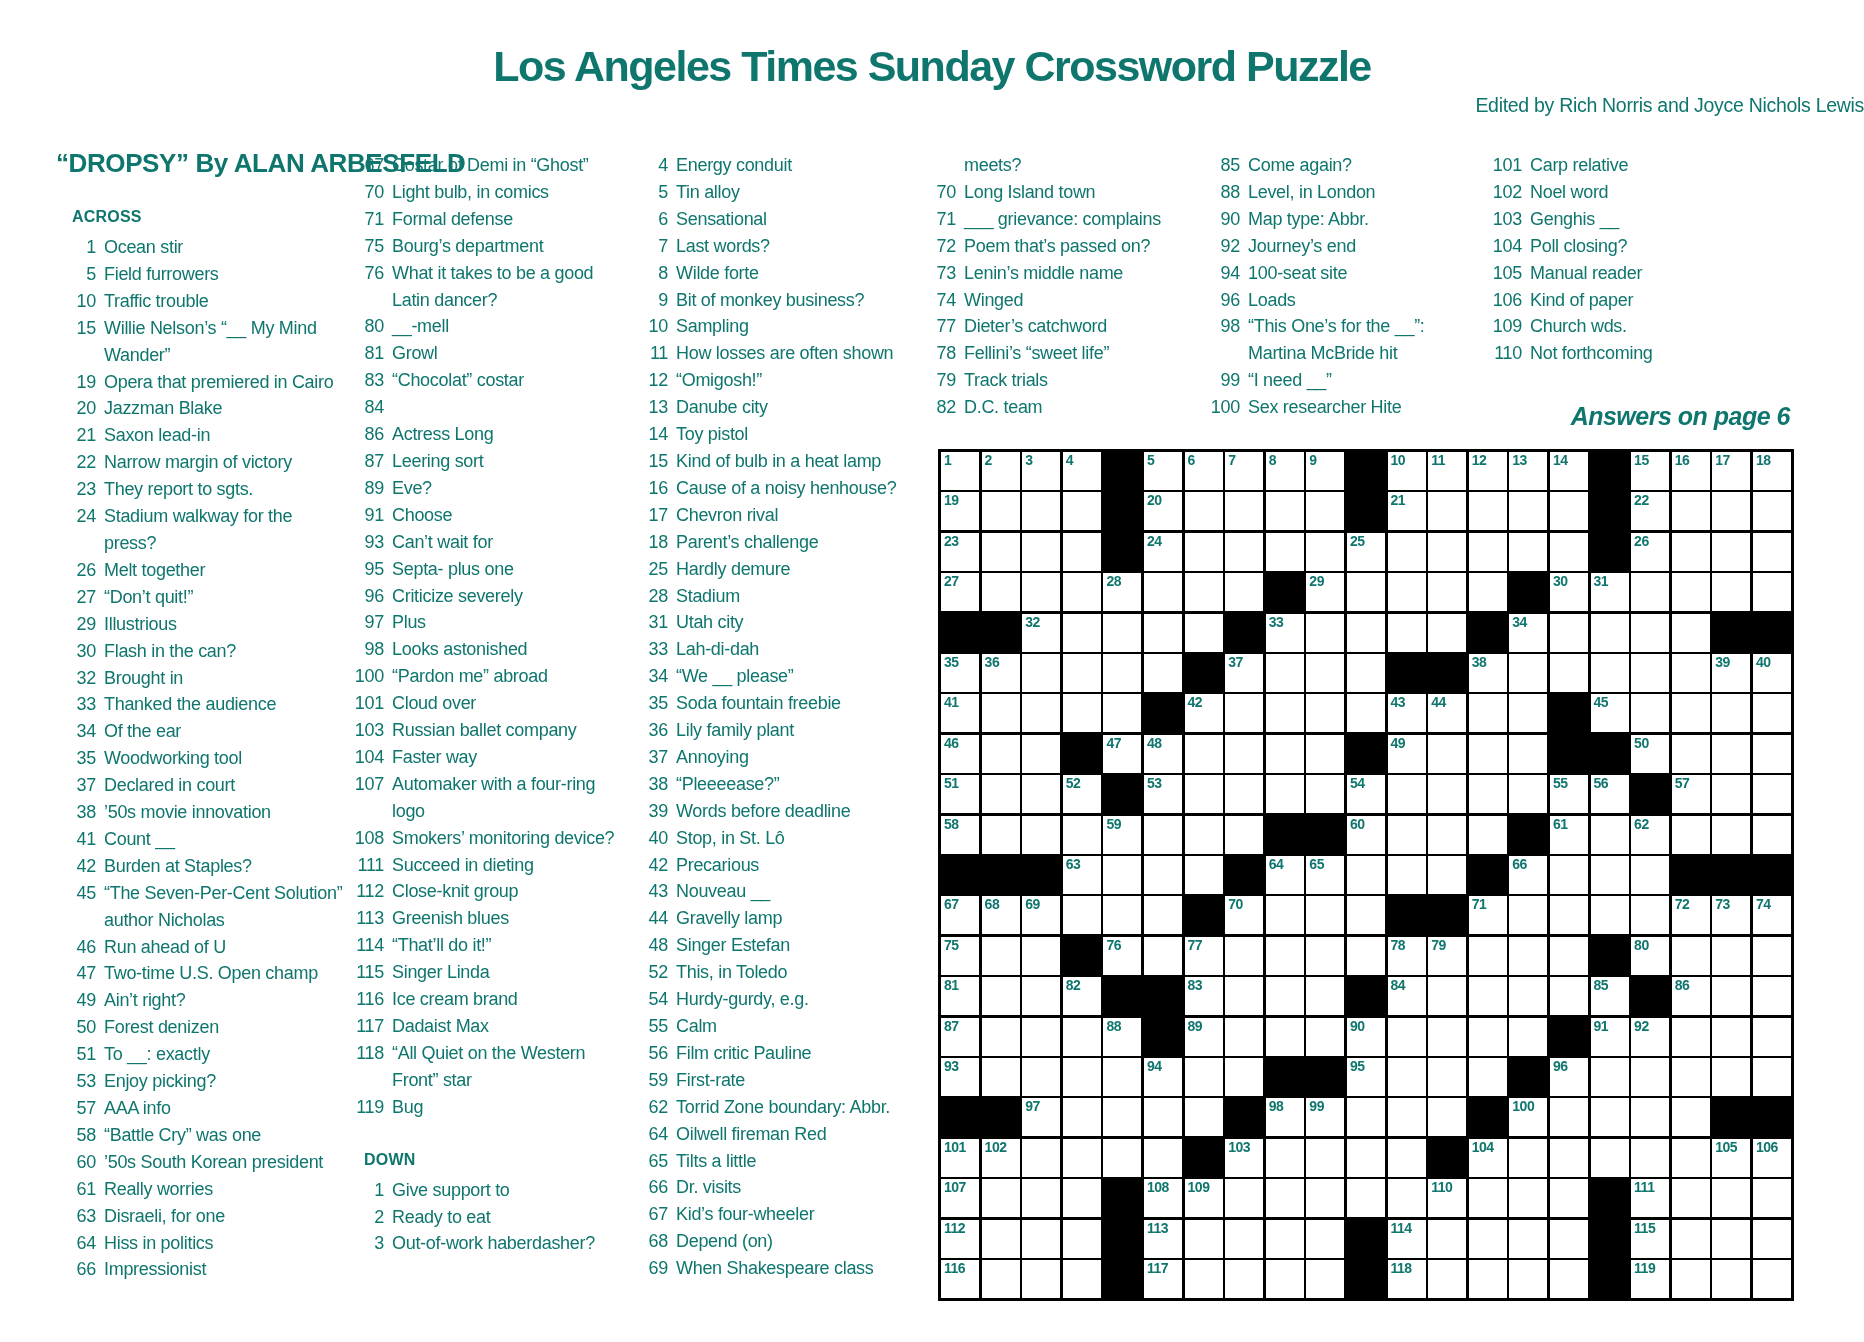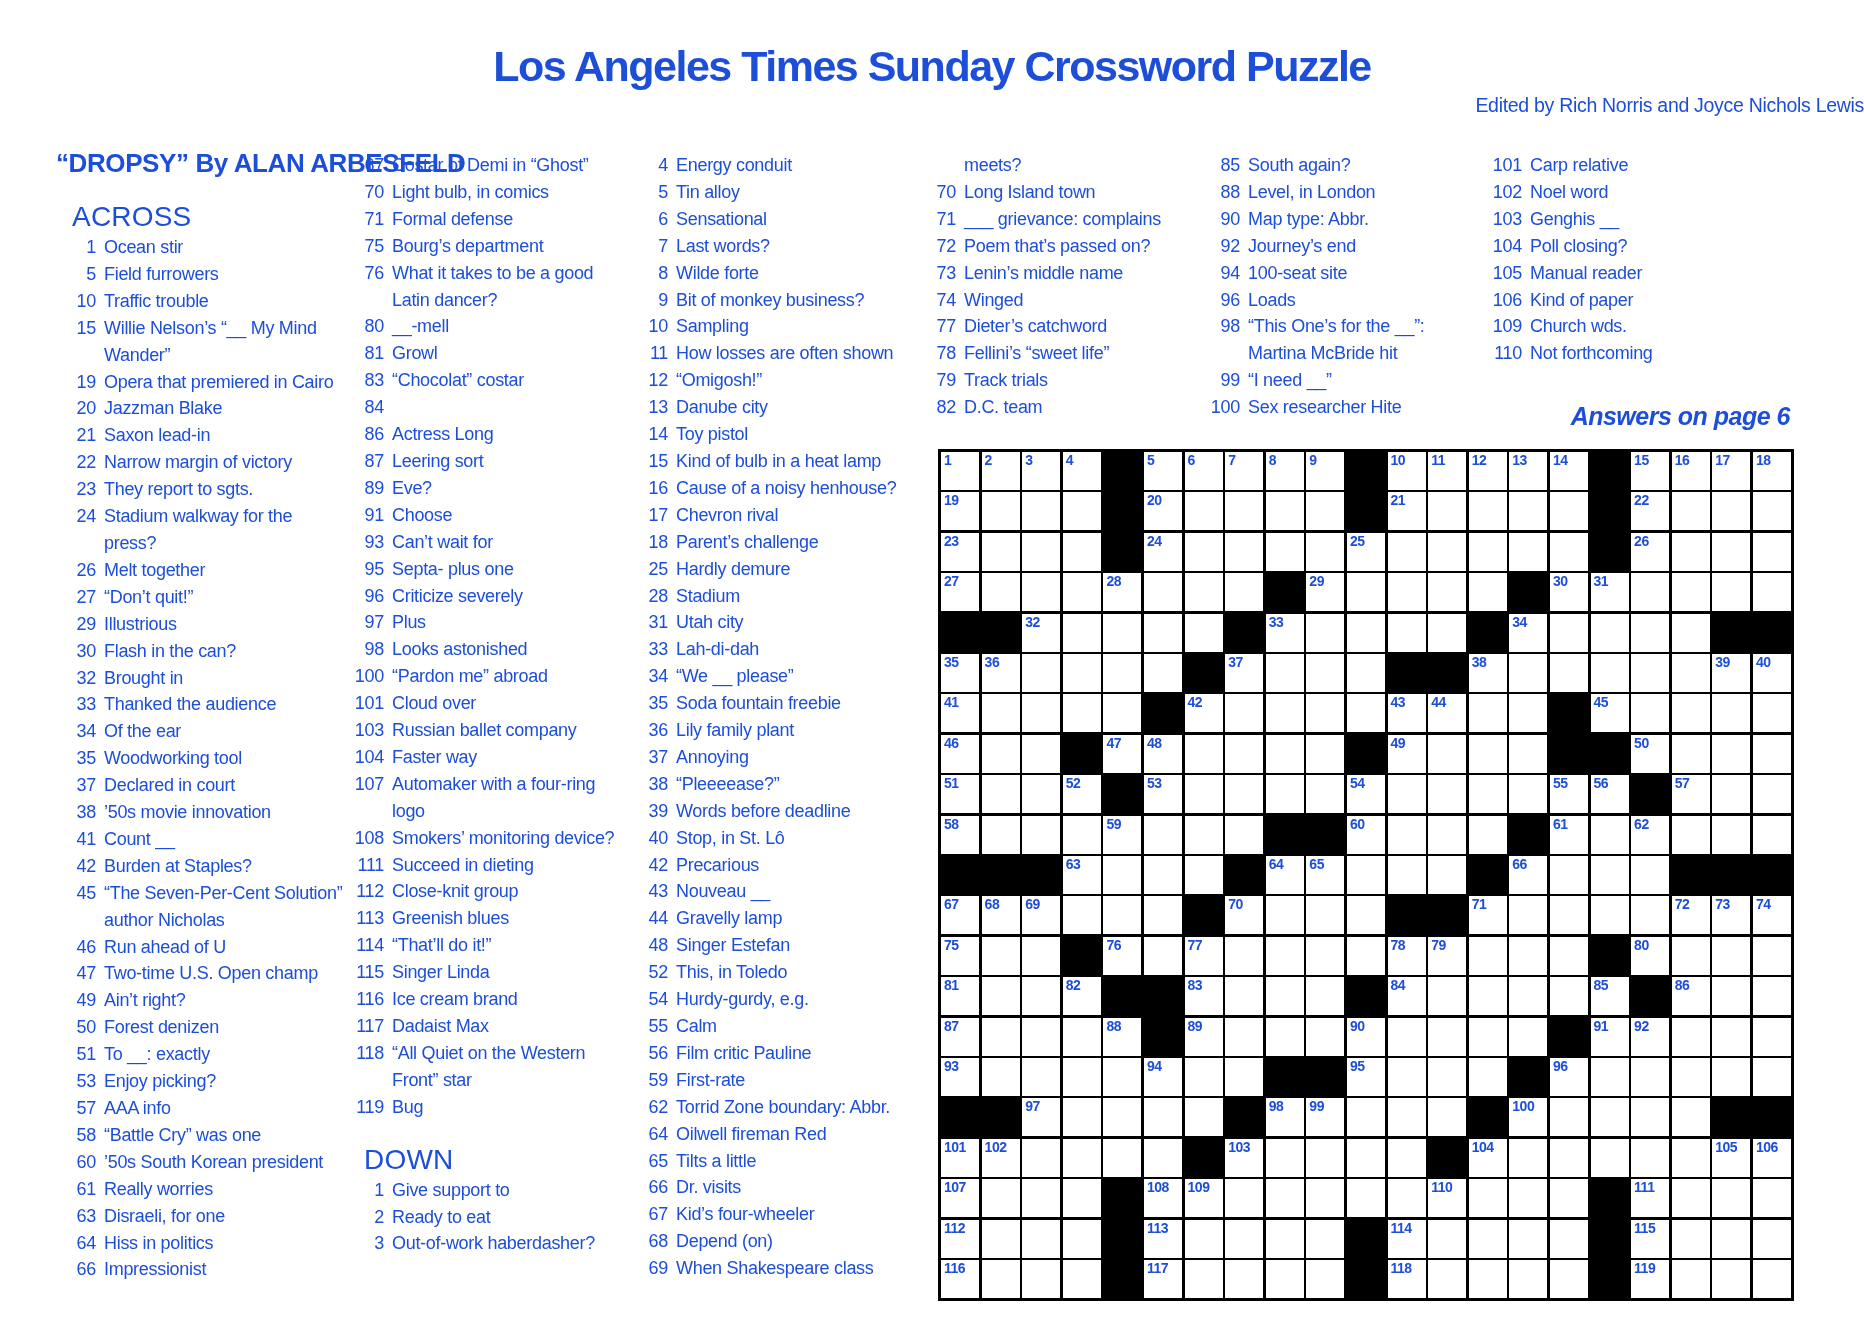--- a/index.html
+++ b/index.html
@@ -1,35 +1,35 @@
 <!DOCTYPE html>
 <html><head>
 <meta charset="utf-8">
 <style>
   html,body{margin:0;padding:0;background:#fff;}
-  #page{position:relative;width:1864px;height:1342px;background:#ffffff;color:#1d4ed8;
+  #page{position:relative;width:1864px;height:1342px;background:#ffffff;color:#0f766e;
         font-family:"Liberation Sans", sans-serif;overflow:hidden;}
   .page-title{position:absolute;left:0;top:42px;width:1864px;text-align:center;
         font-size:43px;font-weight:bold;letter-spacing:-1.5px;}
   .page-subtitle{position:absolute;left:0;top:94px;width:1864px;text-align:right;
         font-size:19.5px;letter-spacing:-0.3px;}
   .byline{position:absolute;left:56px;top:148px;font-size:26px;font-weight:bold;letter-spacing:-0.4px;}
   .answers-note{position:absolute;left:1390px;top:402px;width:400px;text-align:right;
         font-size:25px;font-weight:bold;font-style:italic;letter-spacing:-0.5px;}
   .clue-col{position:absolute;}
   .c1{left:56px;top:203px;--nw:40px;--tw:258px;}
   .c2{left:348px;top:152px;--nw:36px;--tw:247px;}
   .c3{left:630px;top:152px;--nw:38px;--tw:237px;}
   .c4{left:912px;top:152px;--nw:44px;--tw:212px;}
   .c5{left:1196px;top:152px;--nw:44px;--tw:215px;}
   .c6{left:1478px;top:152px;--nw:44px;--tw:272px;}
   .clue{display:flex;line-height:26.9px;font-size:18px;letter-spacing:-0.3px;}
   .clue .num{width:var(--nw);text-align:right;flex:0 0 var(--nw);}
   .clue .txt{margin-left:8px;width:var(--tw);white-space:pre-line;}
-  .clue-heading{font-size:28px;font-weight:normal;line-height:27px;letter-spacing:0.2px;
+  .clue-heading{font-size:16px;font-weight:bold;line-height:27px;letter-spacing:0.2px;
         margin:25px 0 4px 16px;}
   .clue-heading:first-child{margin-top:0;}
   #grid{position:absolute;left:938px;top:449px;width:856px;height:852px;background:#000;
         border:3px solid #000;box-sizing:border-box;display:grid;
         grid-template-columns:repeat(21,1fr);grid-template-rows:repeat(21,1fr);gap:2.5px;}
   .cell{background:#fff;position:relative;}
   .cell.black{background:#000;}
   .cell-num{position:absolute;top:0px;left:3px;font-size:14px;font-weight:bold;
         letter-spacing:-0.5px;font-family:"Liberation Sans", sans-serif;}
 </style>
@@ -548,21 +548,21 @@
         <span class="txt">Track trials</span>
       </div>
       <div class="clue">
         <span class="num">82</span>
         <span class="txt">D.C. team</span>
       </div>
     </div>
   <div class="clue-col c5">
       <div class="clue">
         <span class="num">85</span>
-        <span class="txt">South again?</span>
+        <span class="txt">Come again?</span>
       </div>
       <div class="clue">
         <span class="num">88</span>
         <span class="txt">Level, in London</span>
       </div>
       <div class="clue">
         <span class="num">90</span>
         <span class="txt">Map type: Abbr.</span>
       </div>
       <div class="clue">

